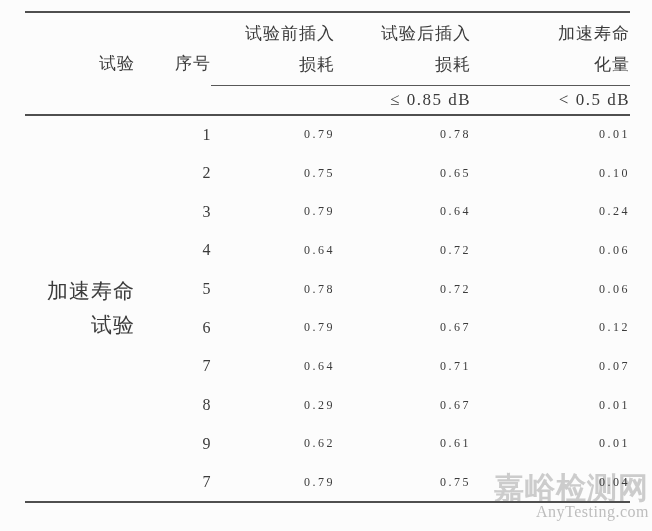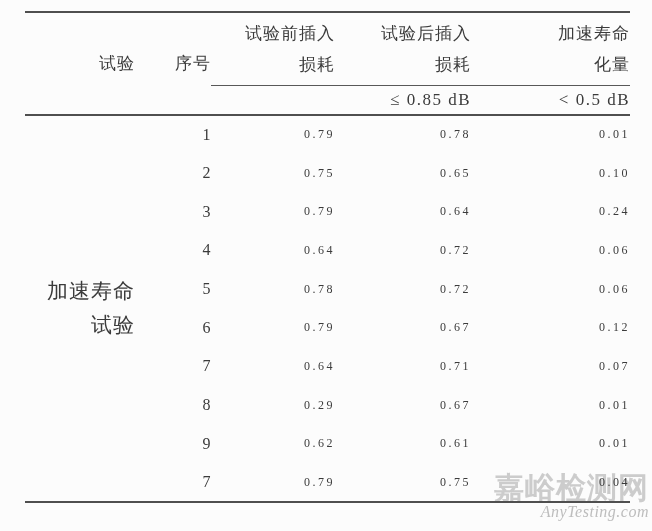--- a/index.html
+++ b/index.html
@@ -62,21 +62,20 @@
     font-size: 30px;
     font-weight: bold;
     letter-spacing: 1px;
     color: rgba(195, 195, 195, 0.85);
     white-space: nowrap;
   }
   .watermark-en {
     display: block;
     margin-top: 1px;
     font-size: 16px;
-    font-style: italic;
     color: rgba(185, 185, 185, 0.95);
     letter-spacing: 0.5px;
     white-space: nowrap;
   }
 </style>
 </head>
 <body>
 
 <div class="page">
 

